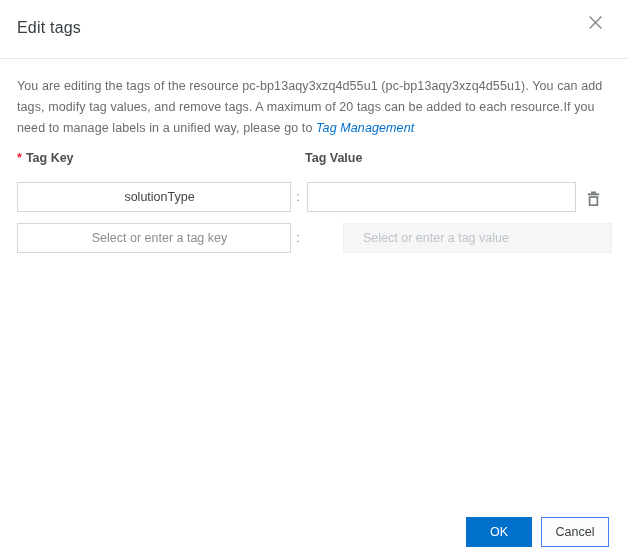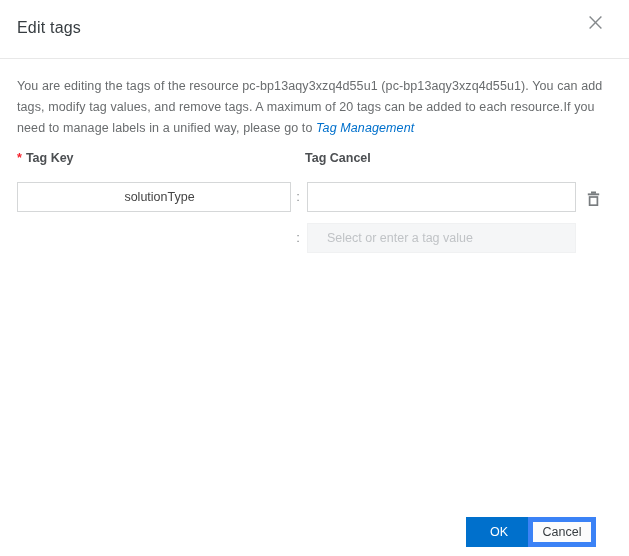--- a/index.html
+++ b/index.html
@@ -85,20 +85,21 @@
     color: #444;
     padding: 0 8px 0 19px;
     outline: none;
     border-radius: 0;
   }
   .tag-input::placeholder { color: #8a8d90; opacity: 1; }
   .tag-input.disabled {
     background: #f5f6f7;
     border: 1px solid #f0f1f2;
     color: #c0c3c6;
+    margin-left: 36px;
   }
   .tag-input.disabled::placeholder { color: #c0c3c6; opacity: 1; }
   .key-col { left: 17px; width: 274px; text-align: center; }
   .value-col { left: 307px; width: 269px; }
   .row1 { top: 182px; }
   .row2 { top: 223px; }
   .separator {
     position: absolute;
     left: 291px;
     width: 14px;
@@ -132,25 +133,25 @@
     border-radius: 0;
   }
   .ok-btn {
     left: 466px;
     width: 66px;
     background: #0070cc;
     color: #fff;
     border: 1px solid #0070cc;
   }
   .cancel-btn {
-    left: 528px;
+    left: 541px;
     width: 68px;
     background: #fcfcfc;
     color: #373d41;
-    border: 5px solid #3b82f6;
+    border: 1px solid #3b82f6;
   }
 </style>
 </head>
 <body>
 
 <div class="dialog">
 
   <div class="dialog-title">Edit tags</div>
 
   <button class="close-btn">
@@ -160,34 +161,35 @@
       </svg>
     </span>
   </button>
 
   <div class="header-divider"></div>
 
   <p class="description"><span>You are editing the tags of the resource pc-bp13aqy3xzq4d55u1 (pc-bp13aqy3xzq4d55u1). You can add tags, modify tag values, and remove tags. A maximum of 20 tags can be added to each resource.If you need to manage labels in a unified way, please go to </span><a style="color: rgb(0, 112, 204);">Tag Management</a></p>
 
   <div class="field-label label-key"><span class="required" style="color: rgb(245, 34, 45);">*</span><span>Tag Key</span></div>
 
-  <div class="field-label label-value">Tag Cancel</div>
+  <div class="field-label label-value">Tag Value</div>
 
   <input type="text" class="tag-input key-col row1" value="solutionType" style="">
   <div class="separator row1">:</div>
   <input type="text" class="tag-input value-col row1" value="" style="">
   <button class="delete-btn">
     <span style="display:flex;">
       <svg width="13" height="15" viewBox="0 0 13 15">
         <rect x="4" y="0.5" width="5" height="2.2" fill="#787c7f"></rect>
         <rect x="0.8" y="2.4" width="11.4" height="1.9" fill="#787c7f"></rect>
         <rect x="2.6" y="6" width="7.8" height="8.2" fill="none" stroke="#787c7f" stroke-width="1.7"></rect>
       </svg>
     </span>
   </button>
 
+  <input type="text" class="tag-input key-col row2" placeholder="Select or enter a tag key" style="">
   <div class="separator row2">:</div>
   <input type="text" class="tag-input value-col row2 disabled" disabled="" placeholder="Select or enter a tag value" style="">
 
   <button class="footer-btn ok-btn" style="background: rgb(0, 112, 204); border-color: rgb(0, 112, 204);">OK</button>
   <button class="footer-btn cancel-btn">Cancel</button>
 
 </div>
 
 </body></html>

